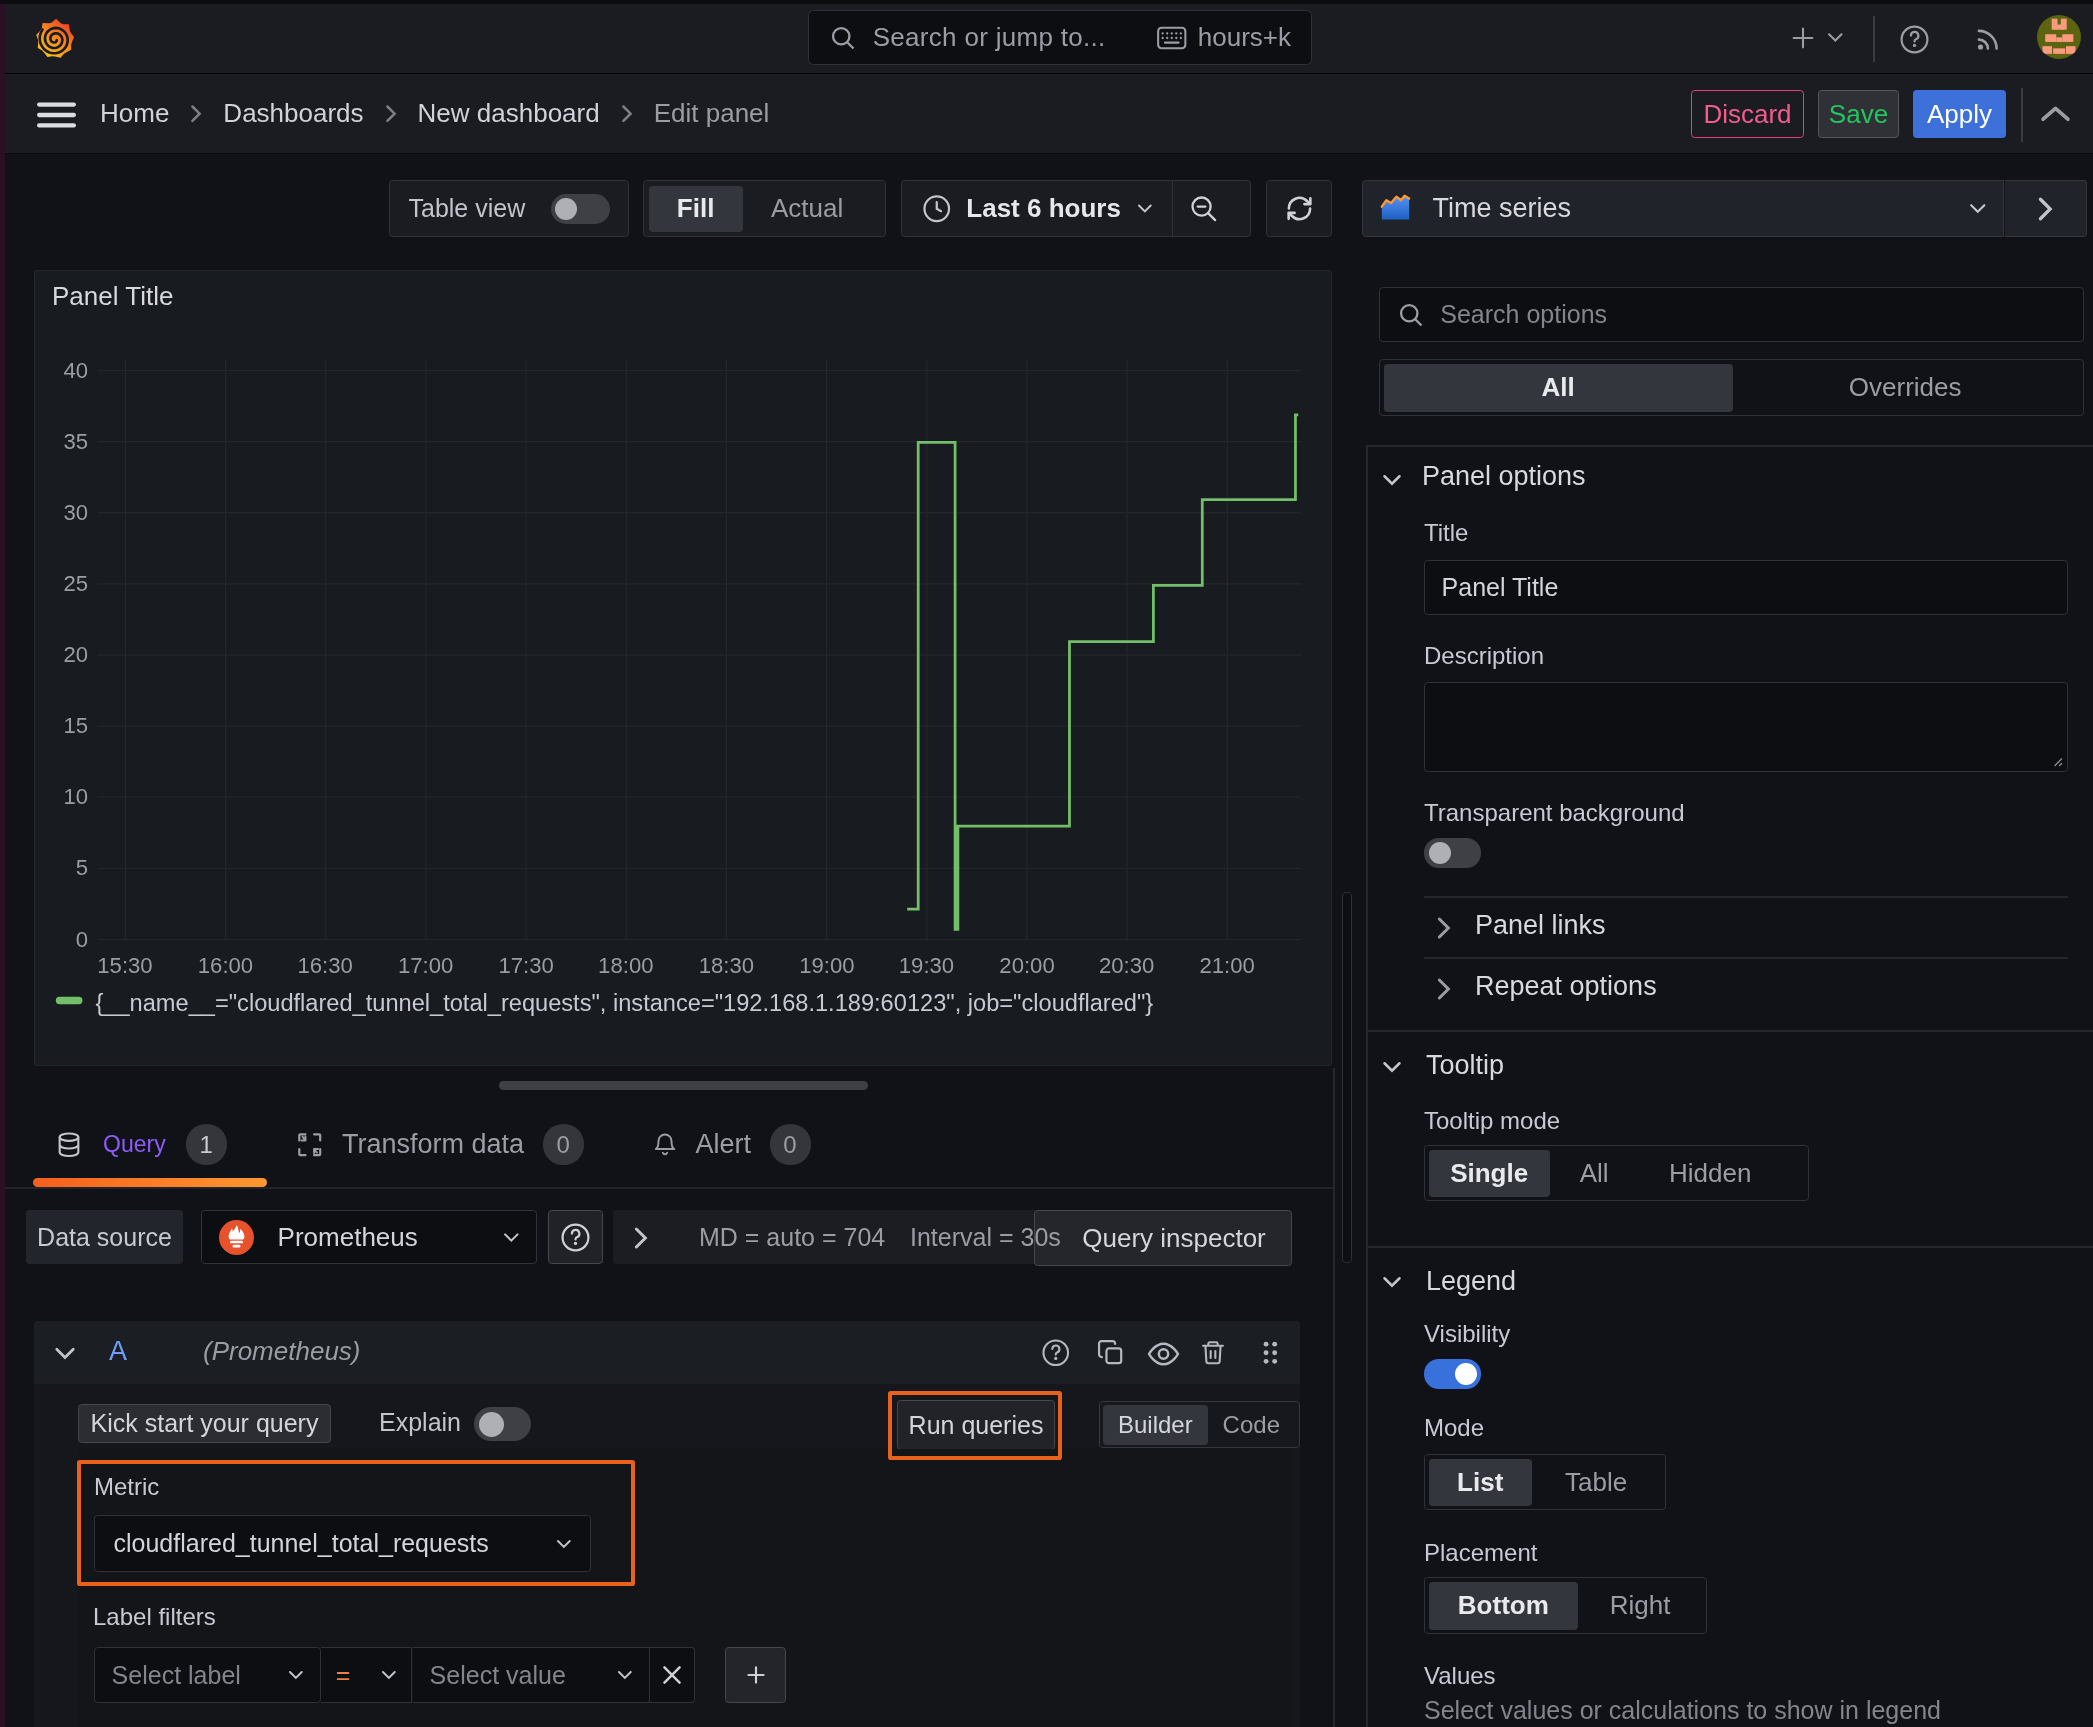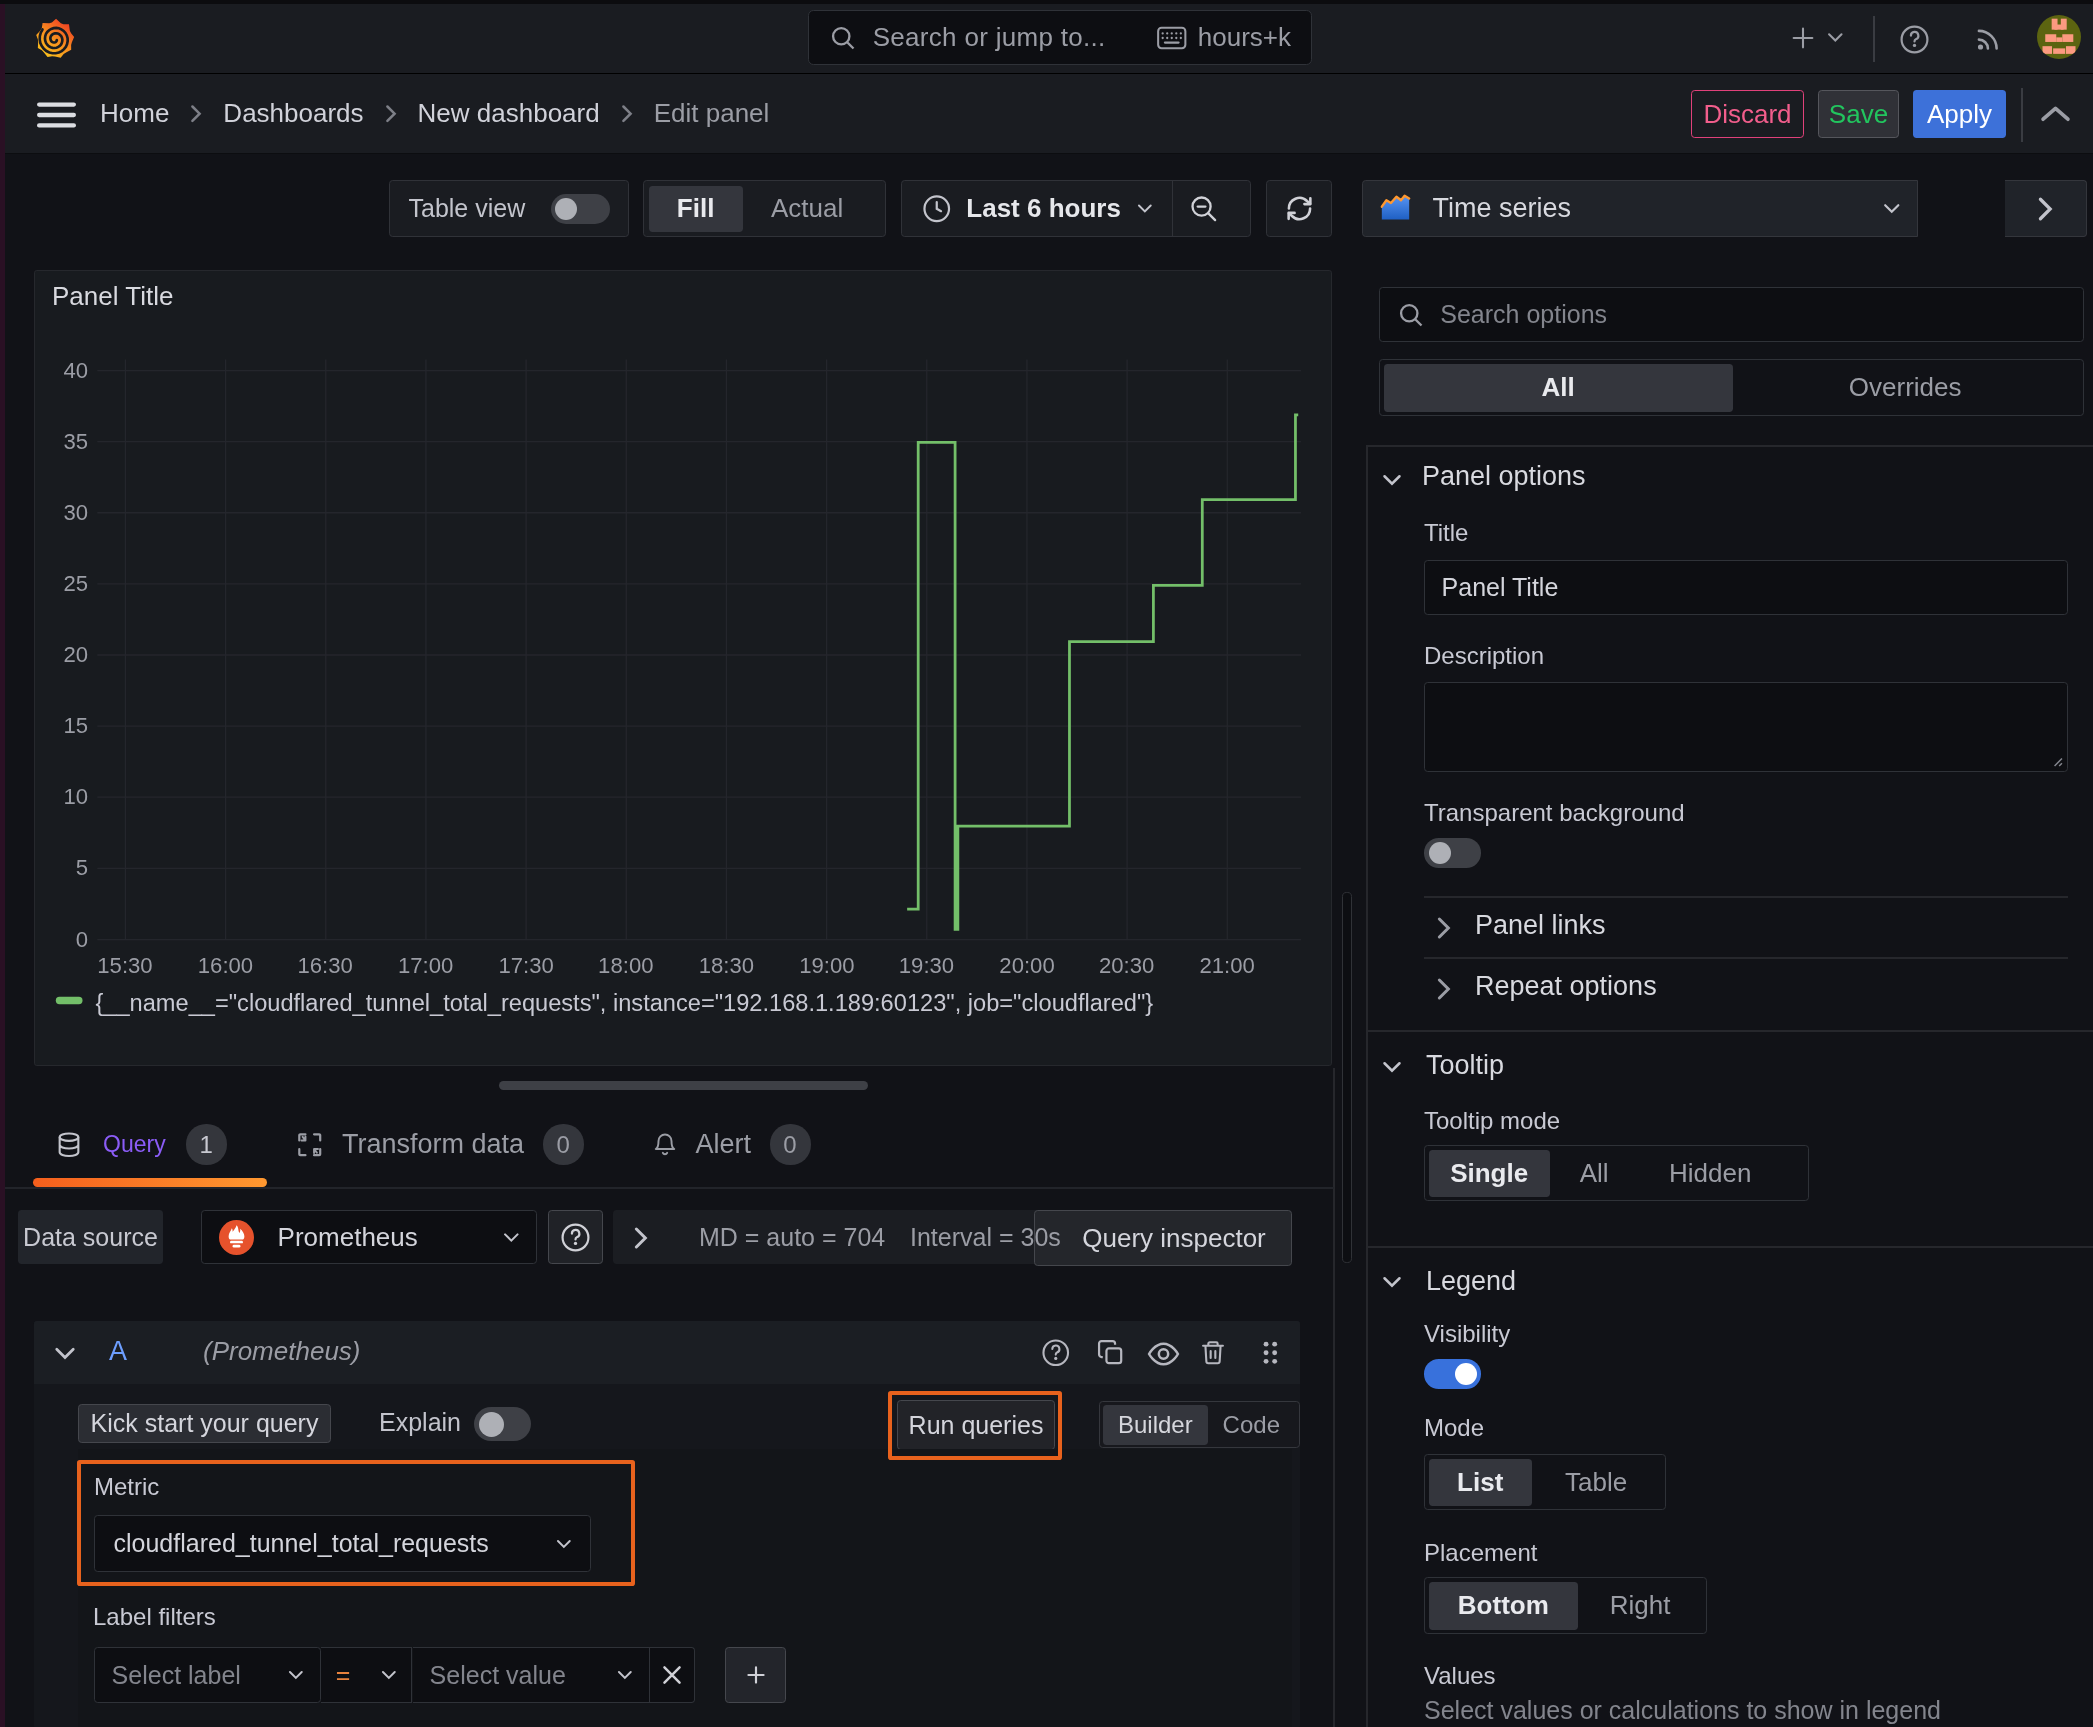--- a/index.html
+++ b/index.html
@@ -260,21 +260,21 @@
         <path d="M18 8.5a6 6 0 0 0-12 0c0 6-2.5 7.5-2.5 7.5h17S18 14.5 18 8.5"></path>
         <path d="M10 19.5a2.2 2.2 0 0 0 4 0"></path>
       </svg>
     <span style="font-size:27px;color:#9b9da5;margin-left:17.5px">Alert</span>
     <div class="row" style="margin-left:18.5px;width:41px;height:41px;border-radius:20px;background:#34363c;justify-content:center">
         <span style="font-size:24px;color:#9b9da5">0</span>
       </div>
   </div>
 
   
-  <div class="abs row" style="left:18px;top:1210px;width:145px;height:54px;background:#22252b;border-radius:3.7px;justify-content:center">
+  <div class="abs row" style="left:26px;top:1210px;width:157px;height:54px;background:#22252b;border-radius:3.7px;justify-content:center">
       <span style="font-size:25px;color:#c8c9d1">Data source</span>
     </div>
   <div class="abs inp row" style="left:201px;top:1210px;width:336px;height:54px;padding:0 16.6px">
     <svg width="35" height="35" viewBox="0 0 24 24">
         <circle cx="12" cy="12" r="12" fill="#e6522c"></circle>
         <path fill="#fff" d="M12 3.6c1.6 1.5 1 3.8 2 5.3.6-1 .7-1.9.5-2.9 1.5 1.3 2.9 3.3 2.9 5.2 0 1.2-.4 2.1-.9 2.1H7.5c-.5 0-.9-.9-.9-2.1 0-2.5 1.6-3.6 2.2-5.6.5.8.6 1.5.5 2.4 1.2-1.3 2.4-2.8 2.7-4.4z"></path>
         <rect x="7.6" y="14.3" width="8.8" height="1.7" rx="0.8" fill="#fff"></rect>
         <rect x="9.3" y="17" width="5.4" height="1.9" rx="0.9" fill="#fff"></rect>
       </svg>
     <span style="font-size:26px;color:#d4d5dc;margin-left:24px">Prometheus</span>
@@ -389,21 +389,21 @@
     <svg width="26" height="26" viewBox="0 0 24 24" fill="none" stroke="#d0d1d7" stroke-width="2" stroke-linecap="round">
         <path d="M12 5v14M5 12h14"></path>
       </svg>
   </div>
 
   
   <div class="abs" style="left:888px;top:1391px;width:174px;height:69px;border:4.6px solid #e8621d;border-radius:2.8px;z-index:5"></div>
   <div class="abs" style="left:77px;top:1460px;width:558px;height:126px;border:4.6px solid #e8621d;border-radius:2.8px;z-index:5"></div>
   
   
-  <div class="abs row" style="left:1362px;top:180px;width:556px;height:57px;background:#202329;border:0.9px solid #34363c;border-radius:3.7px 0 0 3.7px;padding:0 16.6px">
+  <div class="abs row" style="left:1362px;top:180px;width:642px;height:57px;background:#202329;border:0.9px solid #34363c;border-radius:3.7px 0 0 3.7px;padding:0 16.6px">
     <svg width="31" height="35" viewBox="0 0 34 38">
       <defs>
           <linearGradient id="tsb" x1="0" y1="0" x2="0" y2="1">
             <stop offset="0" stop-color="#5794f2"></stop>
             <stop offset="1" stop-color="#1f60c4"></stop>
           </linearGradient>
         </defs>
       <path d="M2 17 L7 10 L12 13 L18 6 L23 10 L27 5 L32 8 L32 31 L2 31 Z" fill="url(#tsb)"></path>
       <path d="M2 17 L7 10 L12 13 L18 6 L23 10 L27 5 L32 8" fill="none" stroke="#ff9830" stroke-width="2.6" stroke-linejoin="round" stroke-linecap="round"></path>
     </svg>

